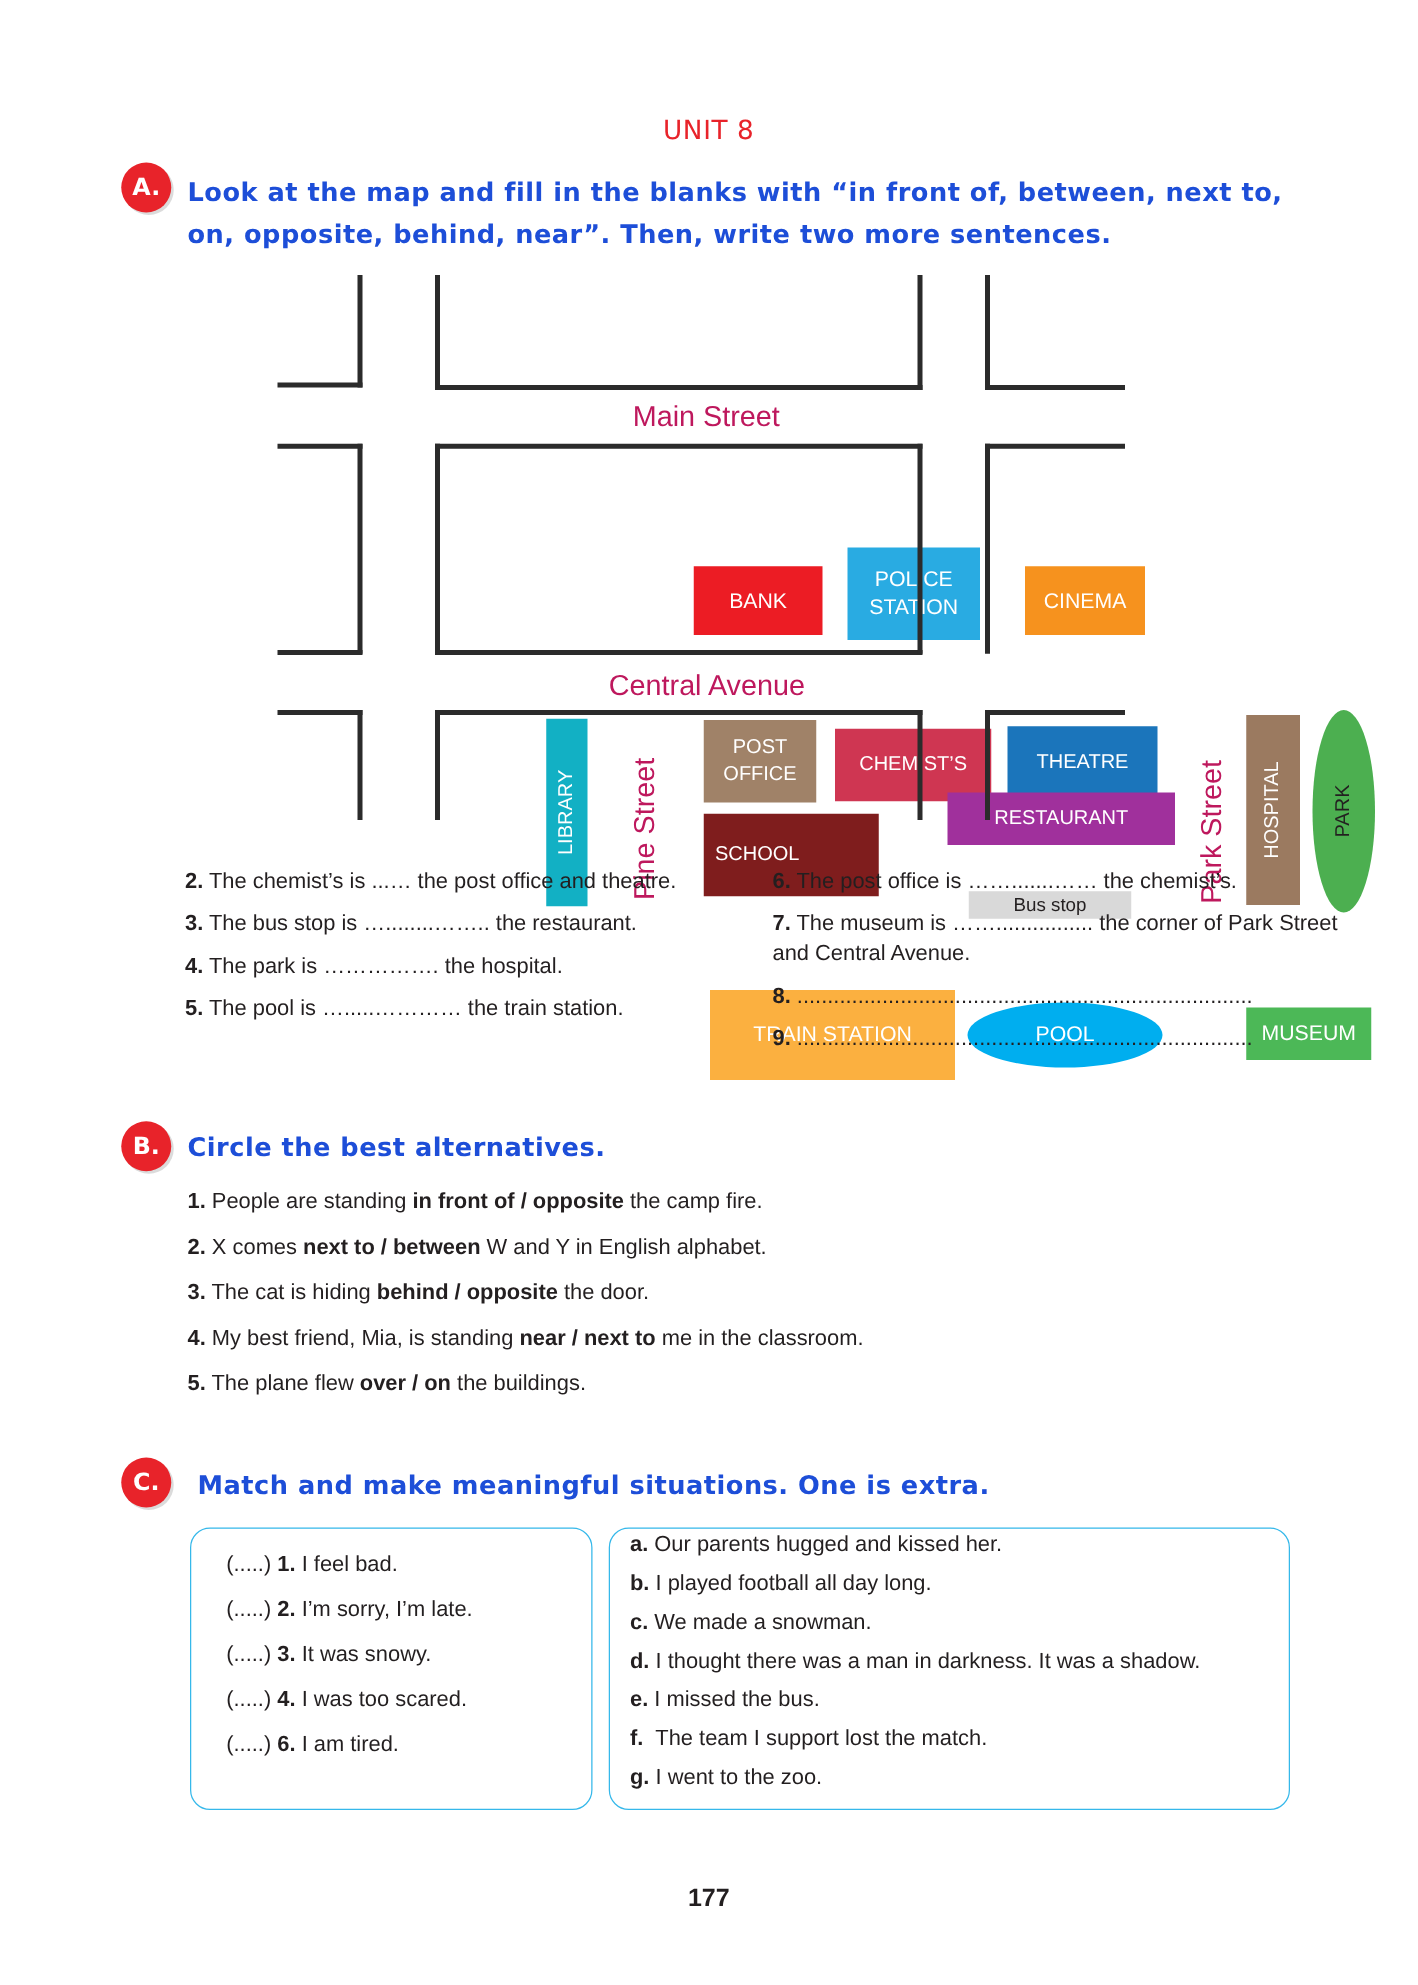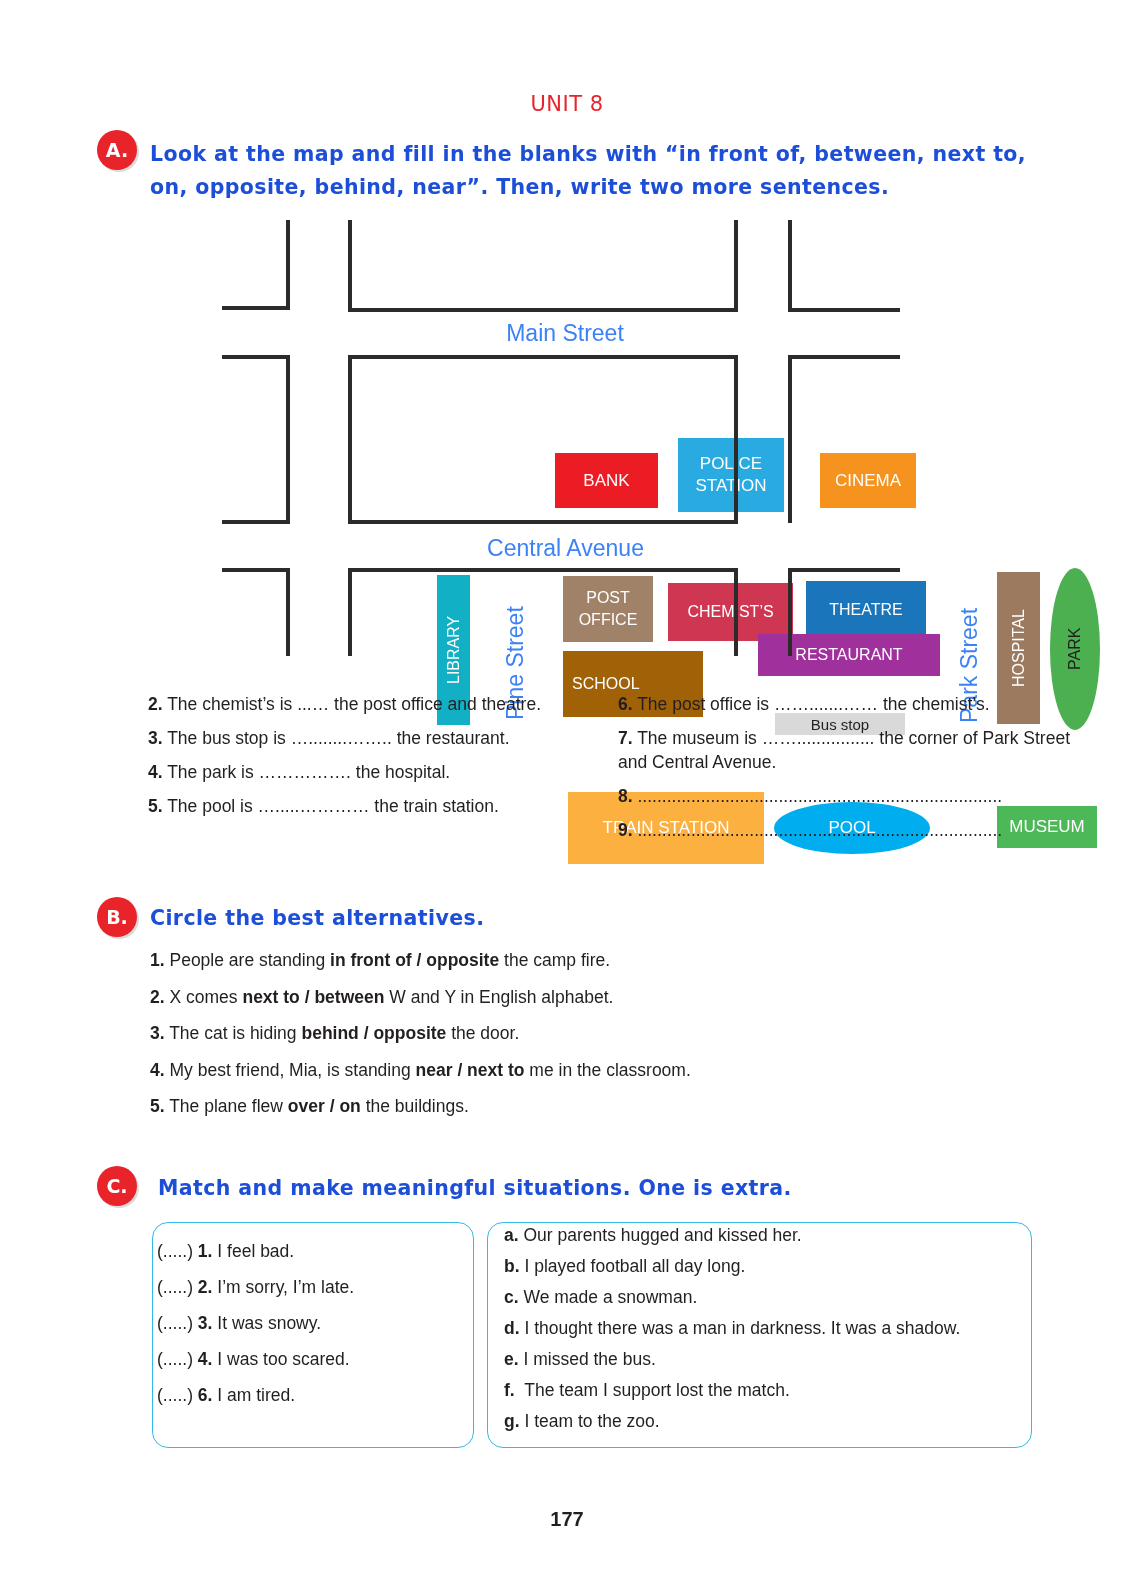--- a/index.html
+++ b/index.html
@@ -58,21 +58,21 @@
     display:flex;align-items:center;justify-content:center;
     text-align:center;
     line-height:22px;
   }
   .blk.vert{writing-mode:vertical-rl;transform:rotate(180deg);}
   .oval{border-radius:50%;}
 
   .streetlabel{
     position:absolute;
     font-size:23px;
-    color:#3b82f6;
+    color:#be185d;
   }
   .streetlabel.vert{writing-mode:vertical-rl;transform:rotate(180deg);}
 
   .busstop{
     position:absolute;
     background:#d9d9d9;
     color:#231f20;
     font-size:15px;
     display:flex;align-items:center;justify-content:center;
   }
@@ -156,21 +156,21 @@
       <i class="hline" style="left:148px;top:145px;width:390px;"></i>
       <i class="hline" style="left:148px;top:310px;width:390px;"></i>
       <i class="vline" style="left:534px;top:145px;height:168px;"></i>
     </div>
     <div class="blk" style="left:363px;top:366px;width:90px;height:66px;background:#a08268;flex-direction:column;font-size:16px;">
       <span>POST</span>
       <span>OFFICE</span>
     </div>
     <div class="blk" style="left:468px;top:373px;width:125px;height:58px;background:#cf3652;font-size:16px;">CHEMIST’S</div>
     <div class="blk" style="left:606px;top:371px;width:120px;height:57px;background:#1b75bb;font-size:16px;">THEATRE</div>
-    <div class="blk" style="left:363px;top:441px;width:140px;height:66px;background:#a16207;font-size:16px;justify-content:flex-start;padding-left:9px;box-sizing:border-box;">SCHOOL</div>
+    <div class="blk" style="left:363px;top:441px;width:140px;height:66px;background:#7f1d1d;font-size:16px;justify-content:flex-start;padding-left:9px;box-sizing:border-box;">SCHOOL</div>
     <div class="blk" style="left:538px;top:424px;width:182px;height:42px;background:#a0309c;font-size:16px;margin-left:20px;">RESTAURANT</div>
     <div class="busstop" style="left:575px;top:503px;width:130px;height:22px;">Bus stop</div>
 
     <div class="corner">
       <i class="vline" style="left:588px;top:145px;height:168px;"></i>
       <i class="hline" style="left:588px;top:145px;width:112px;"></i>
     </div>
     <div class="streetlabel vert" style="left:756px;top:368px;height:145px;">Park Street</div>
     <div class="blk vert" style="left:797px;top:362px;width:43px;height:152px;background:#9b7a60;font-size:16px;">HOSPITAL</div>
     <div class="blk vert oval" style="left:850px;top:358px;width:50px;height:162px;background:#4caf50;font-size:16px;color:#231f20;">PARK</div>
@@ -257,21 +257,21 @@
     </div>
     <div class="li">
       <span class="num">5.</span>
       <span>The plane flew </span><b>over / on</b><span> the buildings.</span>
     </div>
   </div>
 
   <div class="badge" style="left:97px;top:1166px;">C.</div>
   <div class="direc" style="left:158px;top:1172px;">Match and make meaningful situations. One is extra.</div>
 
-  <div class="cbox" style="left:152px;top:1222px;width:322px;height:226px;padding:16px 0 0 4px;">
+  <div class="cbox" style="left:152px;top:1222px;width:322px;height:226px;padding:16px 0 0 28px;">
     <div class="li" style="margin-bottom:12px;">
       <span>(.....)</span>
       <b>1.</b>
       <span>I feel bad.</span>
     </div>
     <div class="li" style="margin-bottom:12px;">
       <span>(.....)</span>
       <b>2.</b>
       <span>I’m sorry, I’m late.</span>
     </div>
@@ -312,18 +312,18 @@
     <div class="li" style="margin-bottom:7px;">
       <b>e.</b>
       <span>I missed the bus.</span>
     </div>
     <div class="li" style="margin-bottom:7px;">
       <b style="padding-right:5px;">f.</b>
       <span>The team I support lost the match.</span>
     </div>
     <div class="li">
       <b>g.</b>
-      <span>I team to the zoo.</span>
+      <span>I went to the zoo.</span>
     </div>
   </div>
 
   <div class="pageno">177</div>
 </div>
 
 </body></html>

